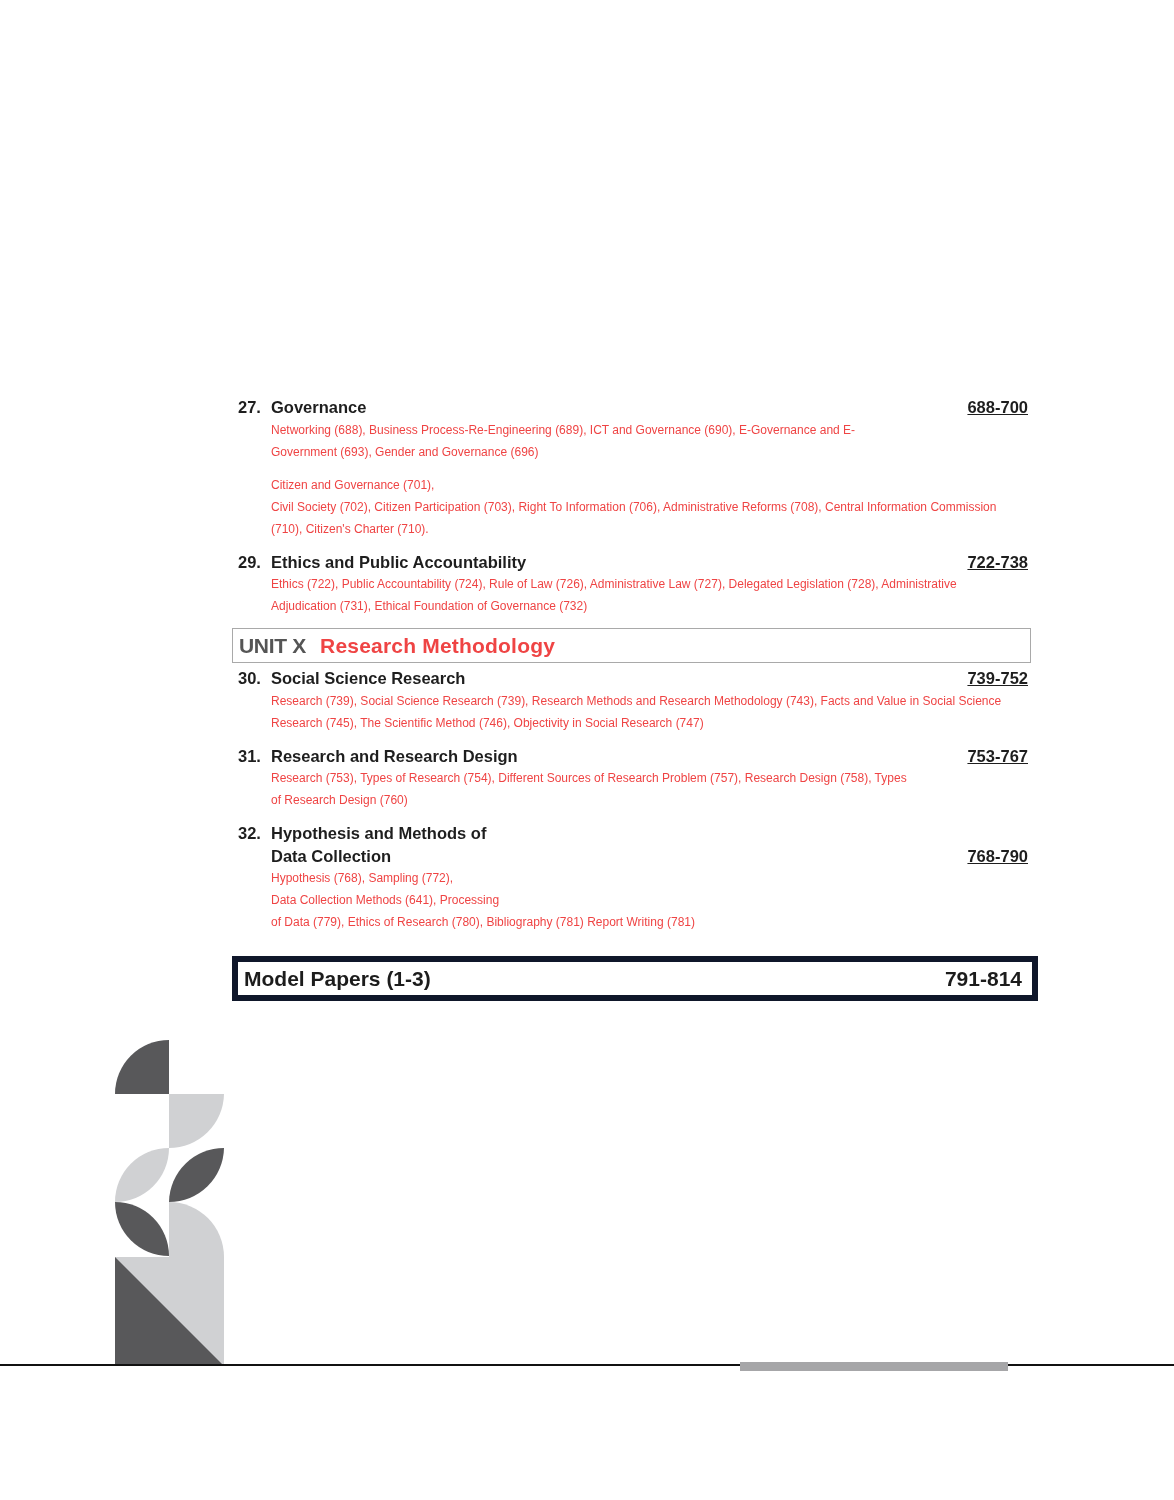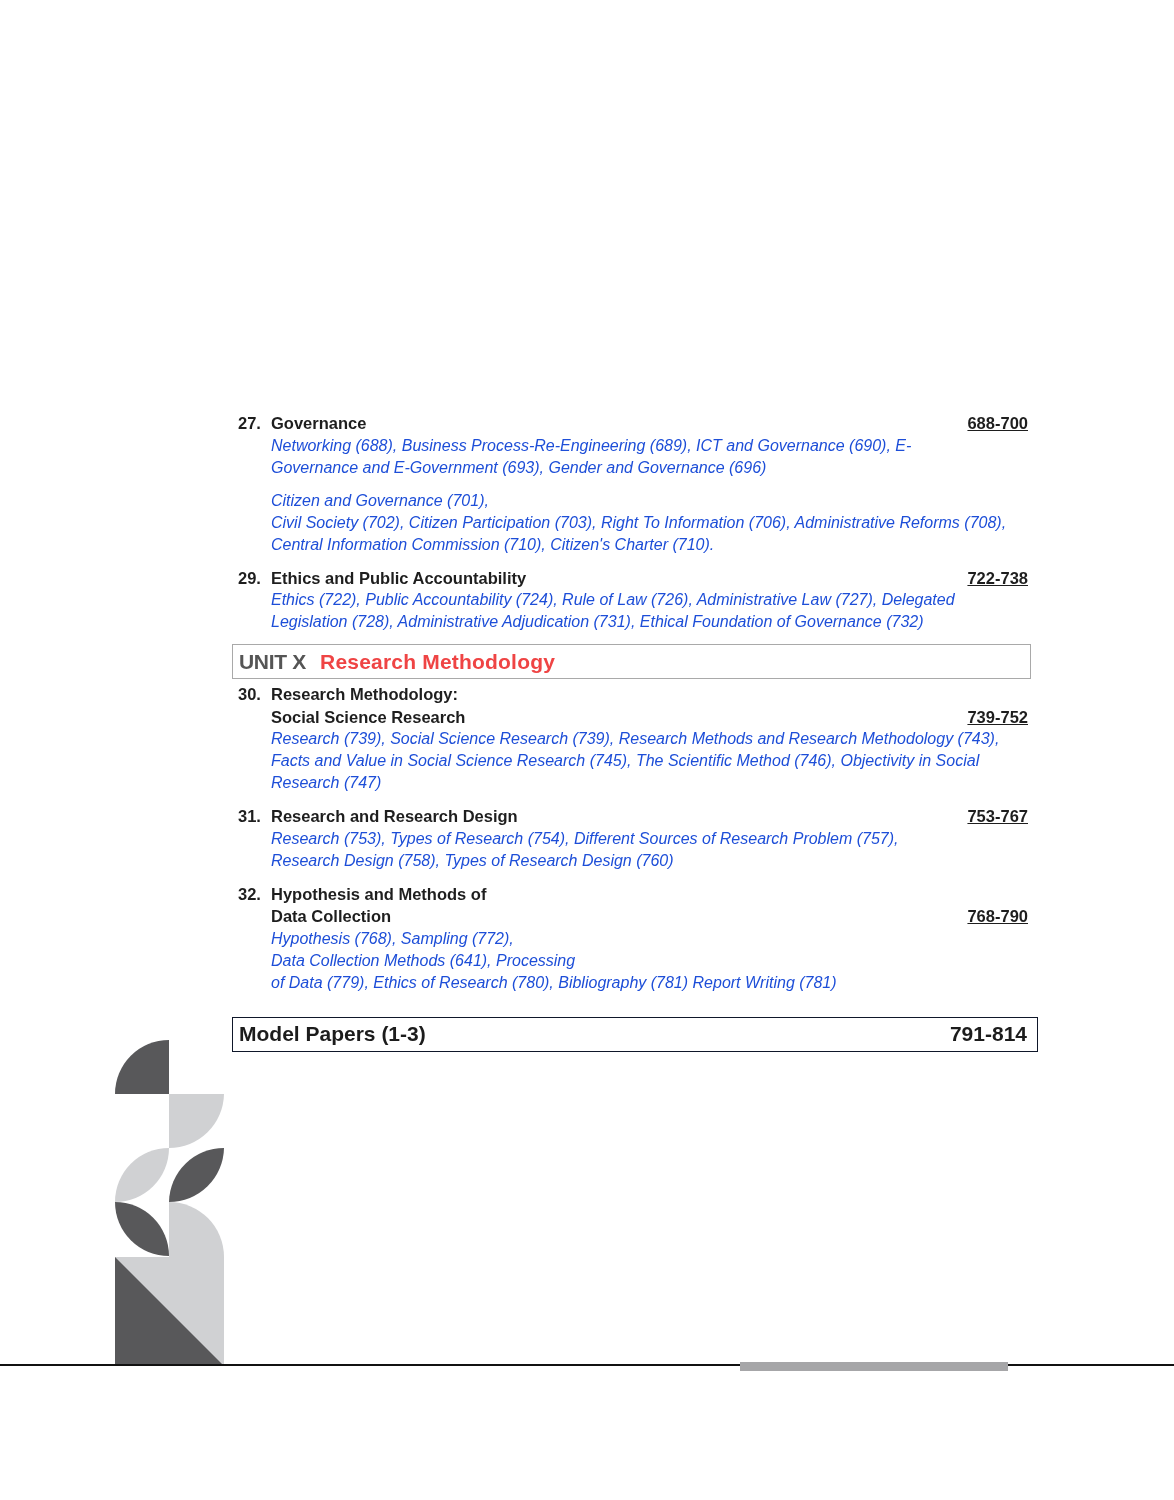--- a/index.html
+++ b/index.html
@@ -1,35 +1,35 @@
 <!DOCTYPE html>
 <html><head>
   <meta charset="utf-8">
   <style>
     html, body { margin: 0; padding: 0; }
     body {
       width: 1174px; height: 1500px; position: relative; background: #ffffff;
       font-family: "Liberation Sans", sans-serif; color: #222;
       overflow: hidden;
     }
-    .toc { position: absolute; left: 232px; top: 412px; width: 806px; }
+    .toc { position: absolute; left: 232px; top: 396px; width: 806px; }
     .entry { position: relative; margin-bottom: 11px; }
     .entry-head { position: relative; font-weight: bold; font-size: 16.5px; line-height: 22.5px; color: #1e1e1e; }
     .entry-num { position: absolute; left: 6px; top: 0; }
     .entry-title { display: block; padding-left: 39px; }
     .entry-pages { position: absolute; right: 10px; bottom: 0; font-weight: bold; text-decoration: underline; }
-    .entry-topics { padding-left: 39px; font-size: 16px; line-height: 22px; color: #1d4ed8; padding-right: 30px; font-style: italic; }
+    .entry-topics { padding-left: 39px; font-size: 12px; line-height: 22px; color: #ef4444; padding-right: 30px; }
     .unit-box {
       border: 1px solid #a9a9a9; height: 33px; margin: 4px 7px 4px 0; display: flex; align-items: center;
       font-size: 21px; padding-left: 6px;
     }
     .unit-label { color: #555; font-weight: bold; margin-right: 14px; letter-spacing: -0.3px; }
     .unit-title { color: #ef4444; font-weight: bold; letter-spacing: 0.2px; }
     .model-box {
-      border: 1px solid #0f172a; height: 33px; margin-top: 23px; display: flex; align-items: center;
+      border: 6px solid #0f172a; height: 33px; margin-top: 23px; display: flex; align-items: center;
       justify-content: space-between; font-size: 21px; font-weight: bold; padding: 0 10px 0 6px; color: #1c1c1c;
     }
     .deco { position: absolute; left: 115px; top: 1040px; width: 109px; height: 326px; }
     .rule { position: absolute; left: 0; top: 1364px; width: 1174px; height: 2px; background: #111; }
     .rule-accent { position: absolute; left: 740px; top: 1362px; width: 268px; height: 9px; background: #a6a6a8; }
   </style>
 </head>
 <body>
 
 <div class="toc">
@@ -60,21 +60,20 @@
   </div>
 
   <div class="unit-box">
     <span class="unit-label">UNIT X</span>
     <span class="unit-title">Research Methodology</span>
   </div>
 
   <div class="entry">
     <div class="entry-head">
       <span class="entry-num">30.</span>
-      <span class="entry-title">Research Methodology:</span>
       <span class="entry-title">Social Science Research</span>
       <span class="entry-pages">739-752</span>
     </div>
     <div class="entry-topics">Research (739), Social Science Research (739), Research Methods and Research Methodology (743), Facts and Value in Social Science Research (745), The Scientific Method (746), Objectivity in Social Research (747)</div>
   </div>
 
   <div class="entry">
     <div class="entry-head">
       <span class="entry-num">31.</span>
       <span class="entry-title">Research and Research Design</span>

